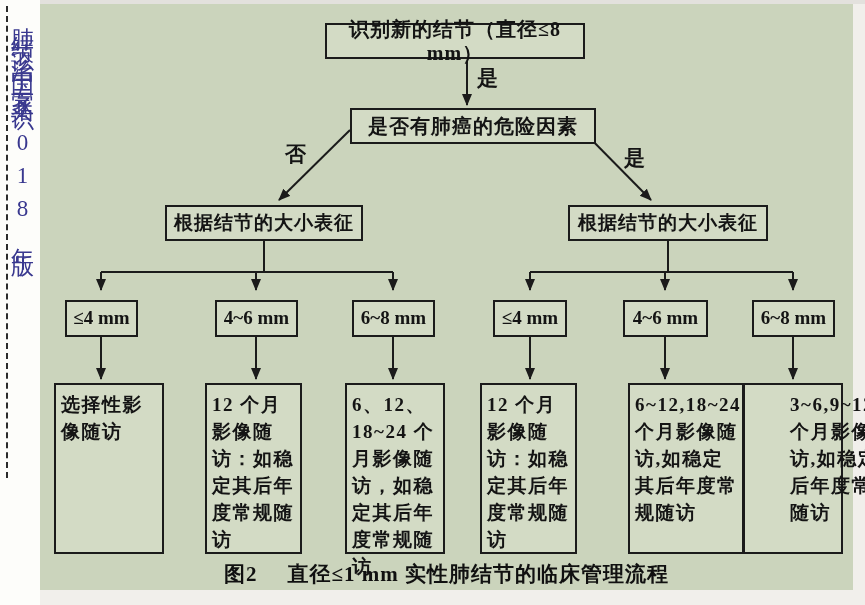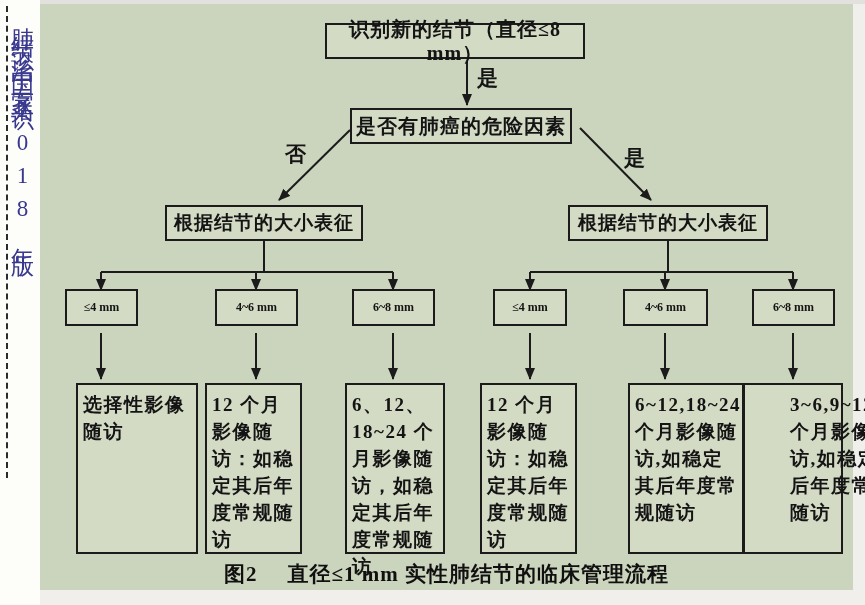--- a/index.html
+++ b/index.html
@@ -40,38 +40,38 @@
     background: #d3dbc5;
     color: #141414;
     display: flex; align-items: center; justify-content: center;
     text-align: center;
     font-weight: 600;
     font-size: 20px;
     letter-spacing: 1px;
     line-height: 1.2;
   }
   .n-start   { left: 285px; top: 19px;  width: 260px; height: 36px; }
-  .n-risk    { left: 310px; top: 104px; width: 222px; height: 36px; }
+  .n-risk    { left: 310px; top: 104px; width: 246px; height: 36px; }
   .n-group-l { left: 125px; top: 201px; width: 198px; height: 36px; font-size: 19px; }
   .n-group-r { left: 528px; top: 201px; width: 200px; height: 36px; font-size: 19px; }
-  .n-size { top: 285px; height: 37px; font-size: 12px; letter-spacing: 0; }
+  .n-size { top: 296px; height: 37px; font-size: 19px; letter-spacing: 0; }
   .n-size-l1 { left: 25px;  width: 73px; }
   .n-size-l2 { left: 175px; width: 83px; }
   .n-size-l3 { left: 312px; width: 83px; }
   .n-size-r1 { left: 453px; width: 74px; }
   .n-size-r2 { left: 583px; width: 85px; }
   .n-size-r3 { left: 712px; width: 83px; }
   .leaf {
     top: 379px; height: 171px;
     align-items: flex-start; justify-content: flex-start;
     text-align: left;
     padding: 7px 5px;
     font-size: 19px; line-height: 1.42; letter-spacing: 1.5px;
   }
-  .leaf-1 { left: 36px;  width: 122px; }
+  .leaf-1 { left: 14px;  width: 110px; }
   .leaf-2 { left: 165px; width: 97px;  }
   .leaf-3 { left: 305px; width: 100px; }
   .leaf-4 { left: 440px; width: 97px;  }
   .leaf-5 { left: 588px; width: 116px; }
   .leaf-6 { left: 703px; width: 100px; padding-left: 45px; }
   .edge-label {
     position: absolute;
     font-size: 21px; font-weight: 600; color: #141414;
   }
   .lbl-start-yes { left: 437px; top: 60px; }

